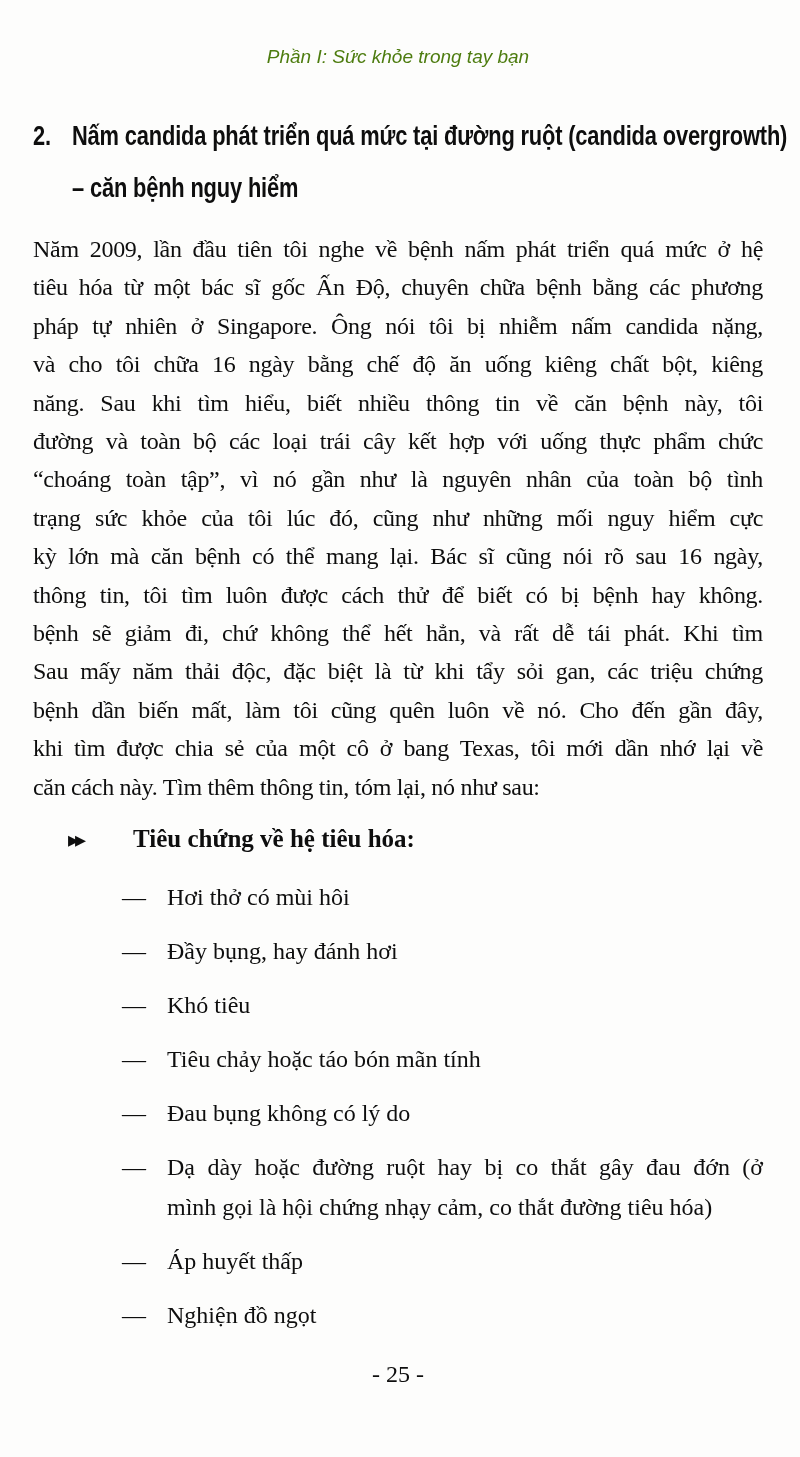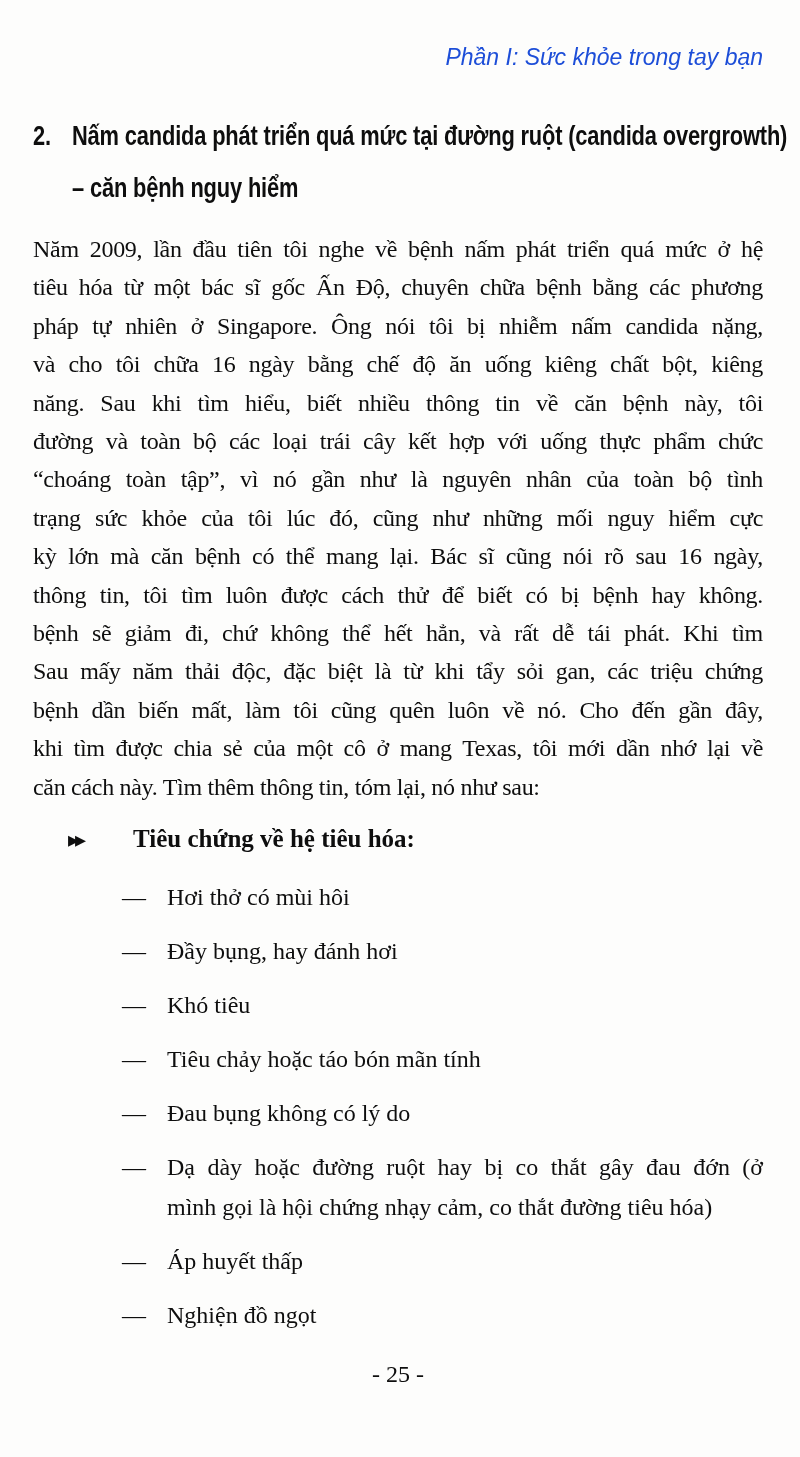--- a/index.html
+++ b/index.html
@@ -9,26 +9,26 @@
     margin:0 auto;
     background:#fdfdfc;
     color:#0e0e0e;
     font-family:"Liberation Serif", serif;
     overflow:hidden;
   }
   .inner{padding:0 37px 0 33px;}
   
   .running-header{
     margin-top:42px;
-    text-align:right;
+    text-align:center;
     font-family:"Liberation Sans", sans-serif;
     font-style:italic;
-    font-size:23px;
+    font-size:19px;
     line-height:30px;
-    color:#1d4ed8;
+    color:#4d7c0f;
   }
   
   .section-heading{
     margin-top:38px;
     height:106px;
   }
   .sh-scale{
     transform:scaleX(0.78);
     transform-origin:0 0;
     width:980px;
@@ -122,21 +122,21 @@
       <div class="bline">và cho tôi chữa 16 ngày bằng chế độ ăn uống kiêng chất bột, kiêng</div>
       <div class="bline">năng. Sau khi tìm hiểu, biết nhiều thông tin về căn bệnh này, tôi</div>
       <div class="bline">đường và toàn bộ các loại trái cây kết hợp với uống thực phẩm chức</div>
       <div class="bline">“choáng toàn tập”, vì nó gần như là nguyên nhân của toàn bộ tình</div>
       <div class="bline">trạng sức khỏe của tôi lúc đó, cũng như những mối nguy hiểm cực</div>
       <div class="bline">kỳ lớn mà căn bệnh có thể mang lại. Bác sĩ cũng nói rõ sau 16 ngày,</div>
       <div class="bline">thông tin, tôi tìm luôn được cách thử để biết có bị bệnh hay không.</div>
       <div class="bline">bệnh sẽ giảm đi, chứ không thể hết hẳn, và rất dễ tái phát. Khi tìm</div>
       <div class="bline">Sau mấy năm thải độc, đặc biệt là từ khi tẩy sỏi gan, các triệu chứng</div>
       <div class="bline">bệnh dần biến mất, làm tôi cũng quên luôn về nó. Cho đến gần đây,</div>
-      <div class="bline">khi tìm được chia sẻ của một cô ở mang Texas, tôi mới dần nhớ lại về</div>
+      <div class="bline">khi tìm được chia sẻ của một cô ở bang Texas, tôi mới dần nhớ lại về</div>
       <div class="bline last">căn cách này. Tìm thêm thông tin, tóm lại, nó như sau:</div>
     </div>
 
 
     <div class="group-header">
       <span class="group-bullet">▸▸</span>
       <span>Tiêu chứng về hệ tiêu hóa:</span>
     </div>
 
     <div class="symptom-list">

